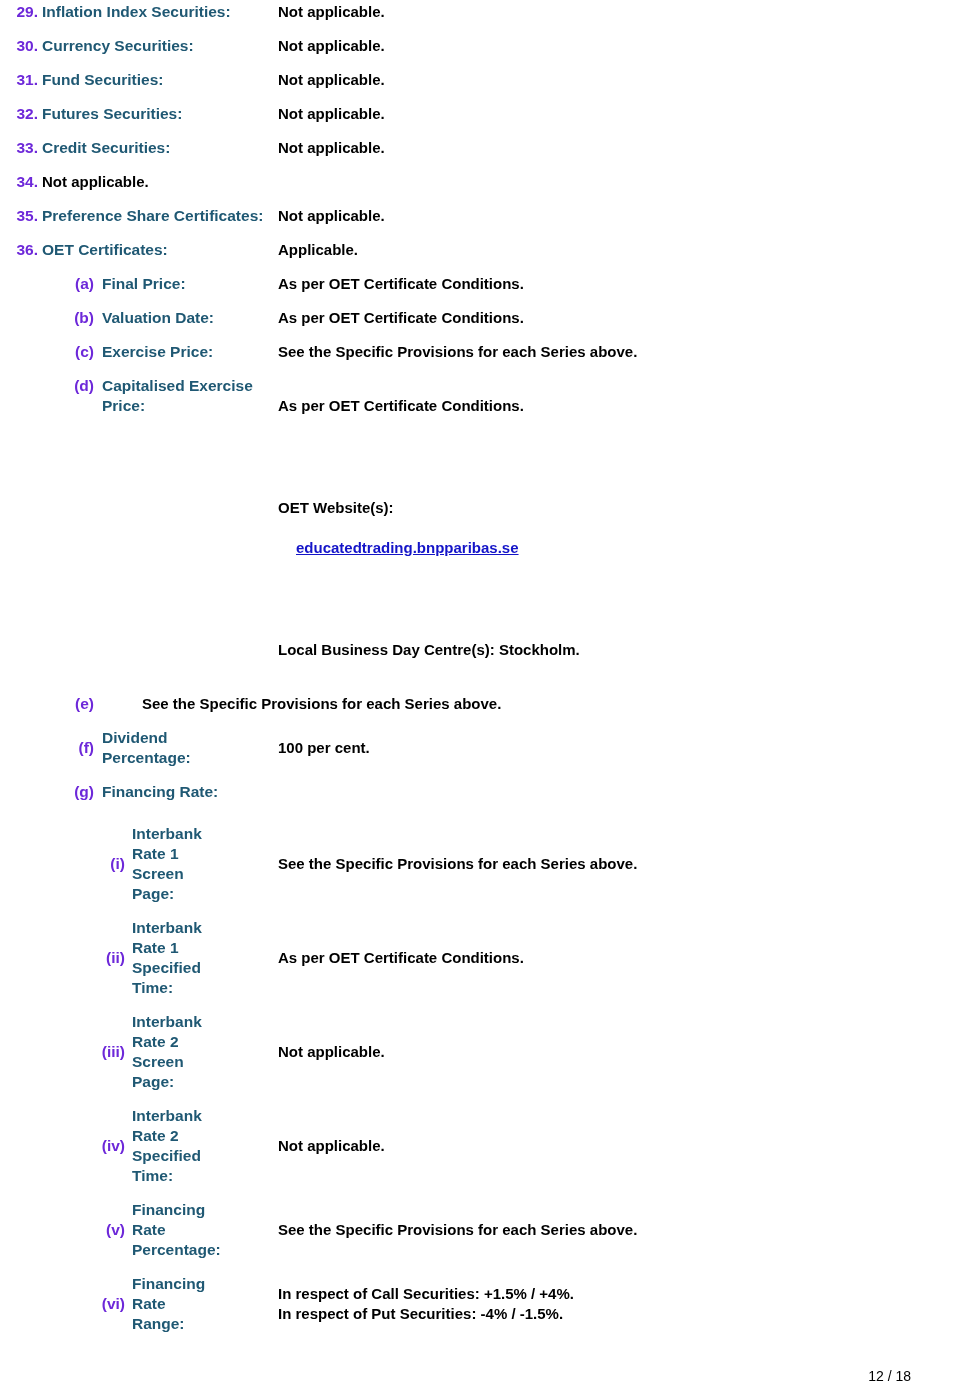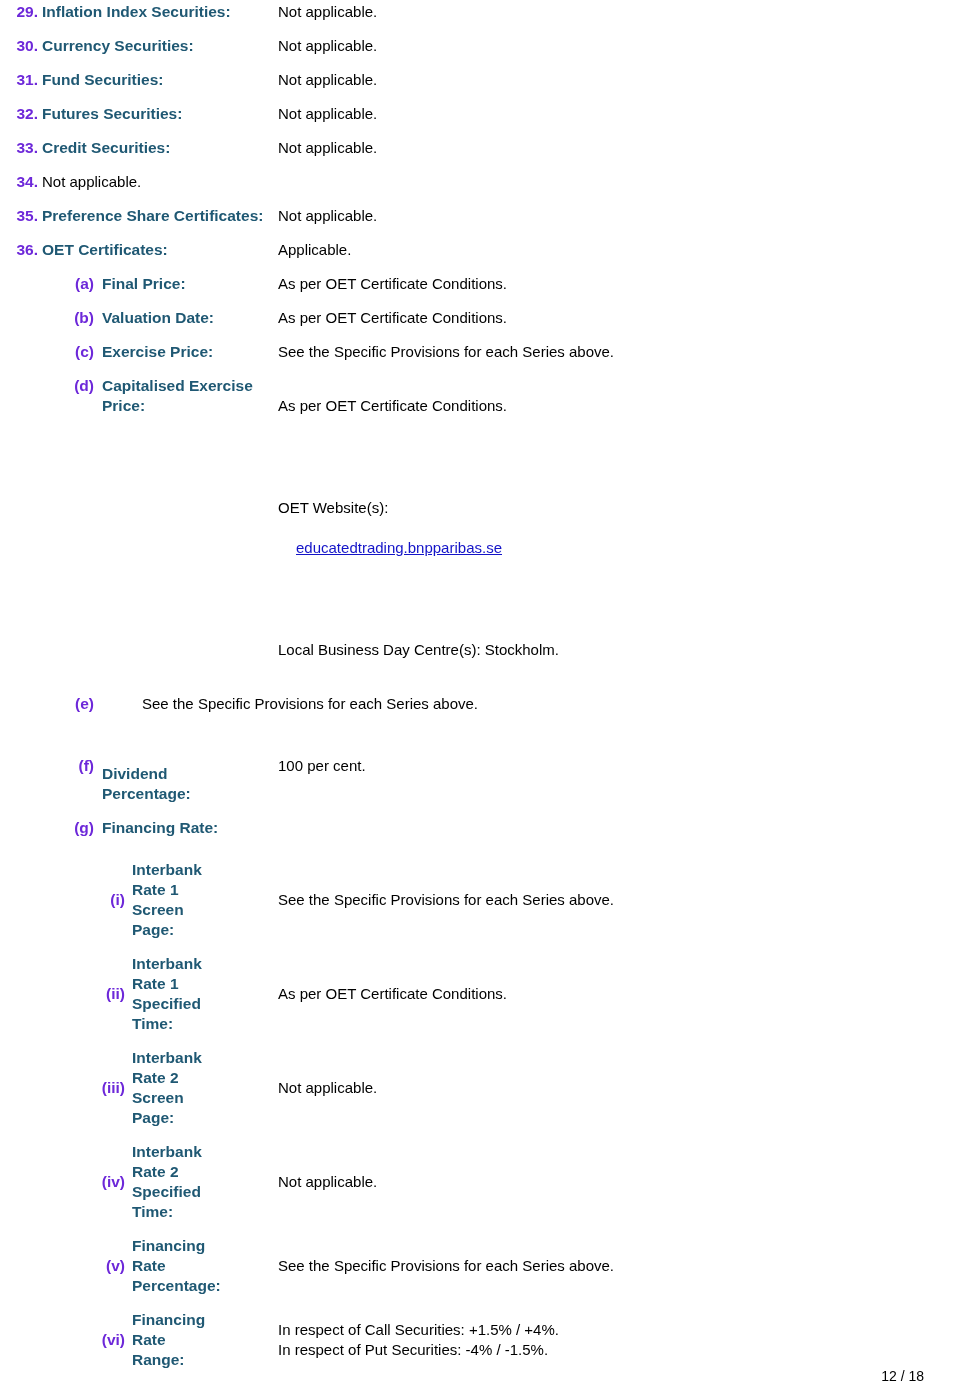--- a/index.html
+++ b/index.html
@@ -47,21 +47,21 @@
   .label {
     color: #1f5873;
     font-weight: bold;
     font-size: 15.5px;
     line-height: 20px;
     flex: 0 0 auto;
     box-sizing: border-box;
   }
   .value {
     color: #000000;
-    font-weight: normal;
+    font-weight: bold;
     font-size: 15px;
     line-height: 20px;
     flex: 1 1 auto;
     box-sizing: border-box;
     padding-left: 0;
     white-space: pre-line;
   }
 
   
   .lvl1 > .marker { width: 42px; padding-left: 0; padding-right: 4px; }
@@ -90,21 +90,21 @@
   .weblink {
     color: #1414c8;
     text-decoration: underline;
     cursor: pointer;
   }
   .spacer-lg { height: 22px; }
   .spacer-md { height: 14px; }
 
   .footer {
     position: absolute;
-    right: 36px;
+    right: 49px;
     bottom: 12px;
     font-size: 14px;
     color: #000000;
     line-height: 18px;
   }
 </style>
 </head>
 <body>
 
 <div class="page">
@@ -203,21 +203,21 @@
     <div class="spacer-md"></div>
 
     <div class="row lvl2 v-center">
       <div class="marker">(e)</div>
       <div class="value" style="padding-left:40px;">See the Specific Provisions for each Series above.</div>
     </div>
     <div class="spacer-md"></div>
 
     <div class="row lvl2 v-center">
       <div class="marker">(f)</div>
-      <div class="label" style="width:136px;margin-top:36px;">Dividend Percentage:</div>
+      <div class="label" style="width:136px;">Dividend Percentage:</div>
       <div class="value" style="padding-left:40px;">100 per cent.</div>
     </div>
     <div class="spacer-md"></div>
 
     <div class="row lvl2">
       <div class="marker">(g)</div>
       <div class="label">Financing Rate:</div>
       <div class="value"></div>
     </div>
     <div class="spacer-lg"></div>

